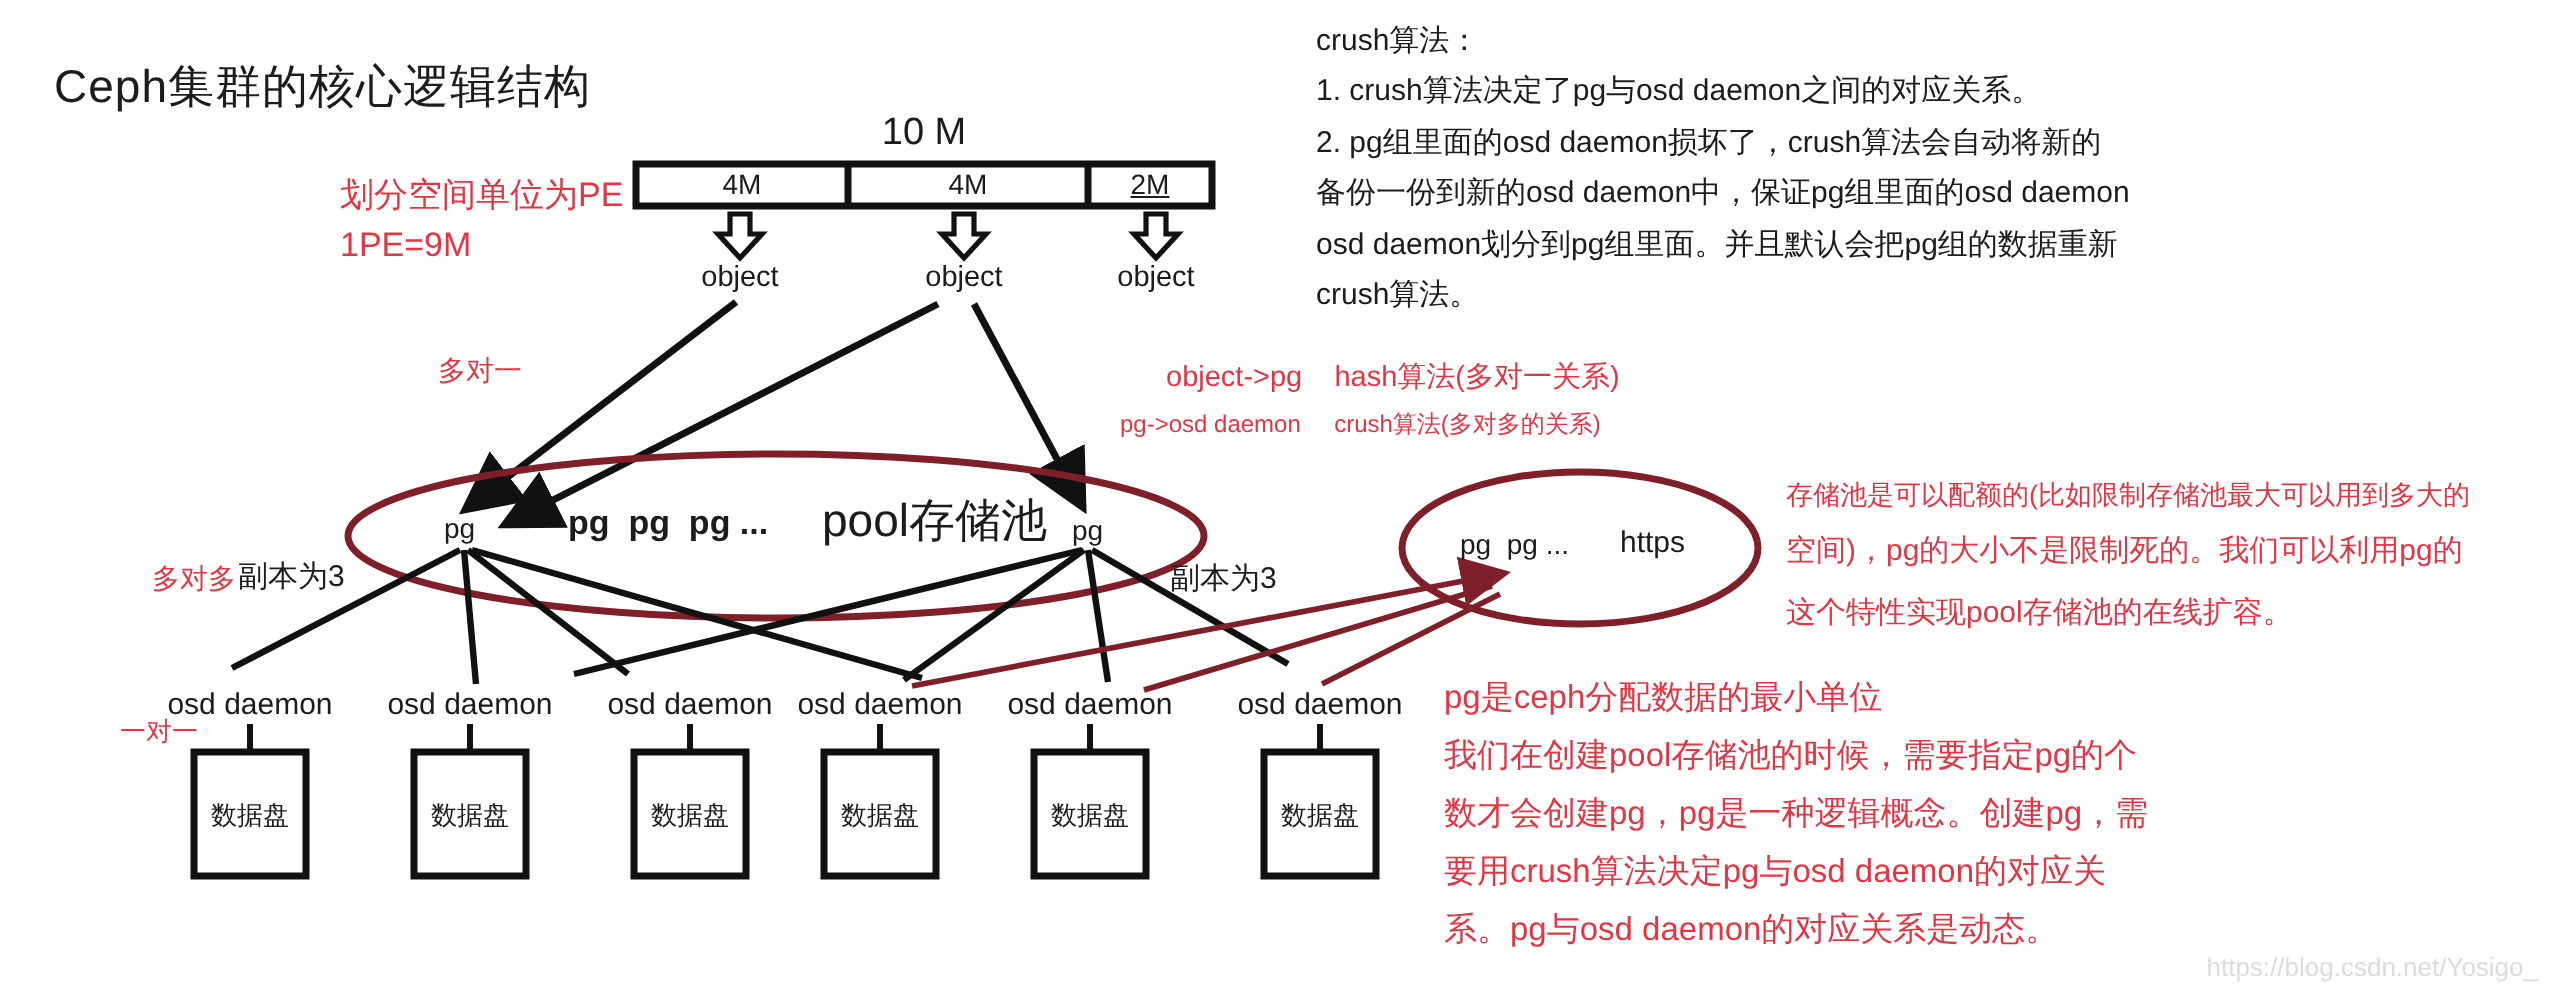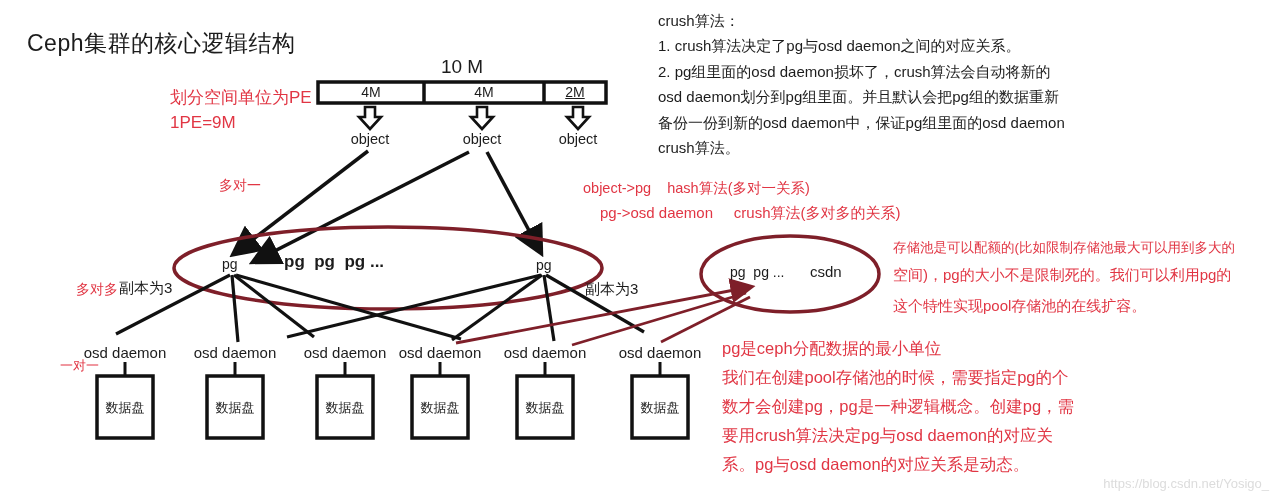--- a/index.html
+++ b/index.html
@@ -100,41 +100,42 @@
   <div class="t ctr" style="left:318px;top:84px;width:106px;font-size:14px;">4M</div>
   <div class="t ctr" style="left:424px;top:84px;width:120px;font-size:14px;">4M</div>
   <div class="t ctr" style="left:544px;top:84px;width:62px;font-size:14px;text-decoration:underline;">2M</div>
 
   <div class="t ctr" style="left:340px;top:131px;width:60px;font-size:14.5px;">object</div>
   <div class="t ctr" style="left:452px;top:131px;width:60px;font-size:14.5px;">object</div>
   <div class="t ctr" style="left:548px;top:131px;width:60px;font-size:14.5px;">object</div>
 
   <div class="t red" style="left:219px;top:177px;font-size:14px;">多对一</div>
   <div class="t red pre" style="left:583px;top:179px;font-size:14.5px;">object-&gt;pg    hash算法(多对一关系)</div>
-  <div class="t red pre" style="left:600px;top:204px;font-size:15px;">pg-&gt;osd daemon     crush算法(多对多的关系)</div>
+  <div class="t red pre" style="left:560px;top:204px;font-size:12px;">pg-&gt;osd daemon     crush算法(多对多的关系)</div>
   <div class="t red" style="left:76px;top:281px;font-size:14px;">多对多</div>
   <div class="t" style="left:119px;top:279px;font-size:15px;">副本为3</div>
   <div class="t" style="left:585px;top:280px;font-size:15px;">副本为3</div>
   <div class="t red" style="left:60px;top:357px;font-size:13px;">一对一</div>
 
   <div class="t note" style="left:658px;top:8px;">
     <div>crush算法：</div>
     <div>1. crush算法决定了pg与osd daemon之间的对应关系。</div>
     <div>2. pg组里面的osd daemon损坏了，crush算法会自动将新的</div>
+    <div>备份一份到新的osd daemon中，保证pg组里面的osd daemon</div>
     <div>osd daemon划分到pg组里面。并且默认会把pg组的数据重新</div>
-    <div>备份一份到新的osd daemon中，保证pg组里面的osd daemon</div>
     <div>crush算法。</div>
   </div>
 
   <div class="t" style="left:222px;top:256px;font-size:14px;">pg</div>
   <div class="t pre" style="left:284px;top:252px;font-size:17px;font-weight:600;">pg  pg  pg ...</div>
+  <div class="t" style="left:411px;top:245px;font-size:23px;">pool存储池</div>
   <div class="t" style="left:536px;top:257px;font-size:14px;">pg</div>
 
   <div class="t pre" style="left:730px;top:264px;font-size:14px;">pg  pg ...</div>
-  <div class="t" style="left:810px;top:263px;font-size:15px;">csdn</div>
+  <div class="t" style="left:810px;top:263px;font-size:15px;">https</div>
 
   <div class="t red" style="left:893px;top:239px;font-size:13.5px;">存储池是可以配额的(比如限制存储池最大可以用到多大的</div>
   <div class="t red" style="left:893px;top:266px;font-size:15px;">空间)，pg的大小不是限制死的。我们可以利用pg的</div>
   <div class="t red" style="left:893px;top:297px;font-size:15px;">这个特性实现pool存储池的在线扩容。</div>
 
   <div class="t red" style="left:722px;top:338px;font-size:16.5px;">pg是ceph分配数据的最小单位</div>
   <div class="t red" style="left:722px;top:367px;font-size:16.5px;">我们在创建pool存储池的时候，需要指定pg的个</div>
   <div class="t red" style="left:722px;top:396px;font-size:16.5px;">数才会创建pg，pg是一种逻辑概念。创建pg，需</div>
   <div class="t red" style="left:722px;top:425px;font-size:16.5px;">要用crush算法决定pg与osd daemon的对应关</div>
   <div class="t red" style="left:722px;top:454px;font-size:16.5px;">系。pg与osd daemon的对应关系是动态。</div>

